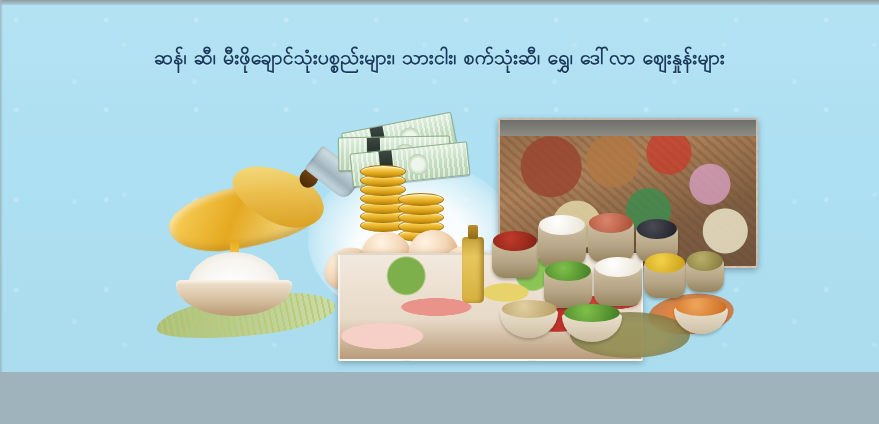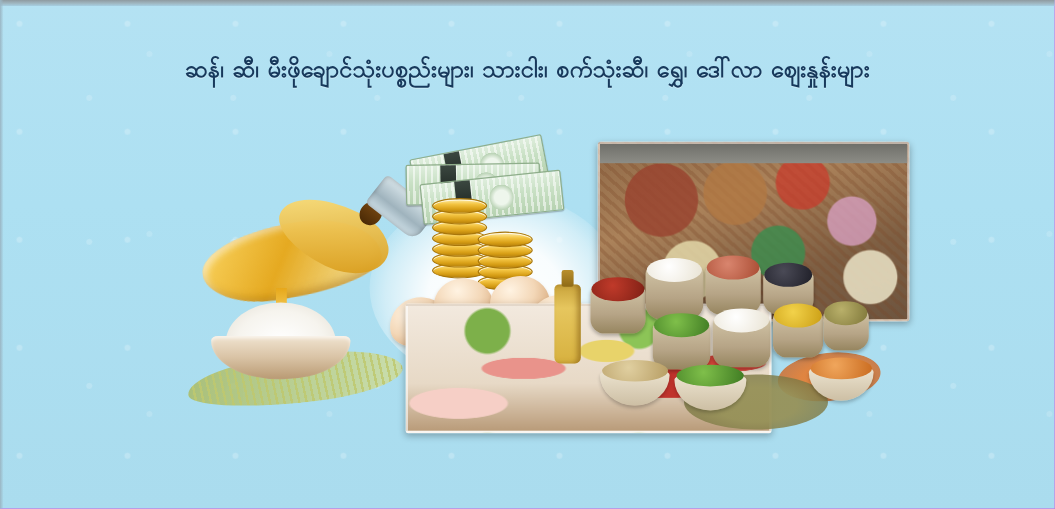--- a/index.html
+++ b/index.html
@@ -6,22 +6,22 @@
   * { margin:0; padding:0; box-sizing:border-box; }
   html, body {
     width:879px; height:424px;
     overflow:hidden;
     font-family:"DejaVu Sans","Liberation Sans",sans-serif;
   }
   body { background:#9fb3bd; }
 
   .banner {
     position:relative;
-    width:879px; height:424px;
-    background:#d946ef;
+    width:879px; height:372px;
+    background:#eab308;
     overflow:hidden;
   }
   
   .bg-texture{
     position:absolute; inset:0;
     background:
       radial-gradient(circle at 18% 22%, rgba(255,255,255,.22) 0 2px, transparent 3px),
       radial-gradient(circle at 62% 68%, rgba(255,255,255,.18) 0 2px, transparent 3px),
       radial-gradient(circle at 83% 30%, rgba(255,255,255,.15) 0 2px, transparent 3px),
       linear-gradient(180deg,#b4e2f3 0%,#ade0f2 40%,#aadcee 100%);

